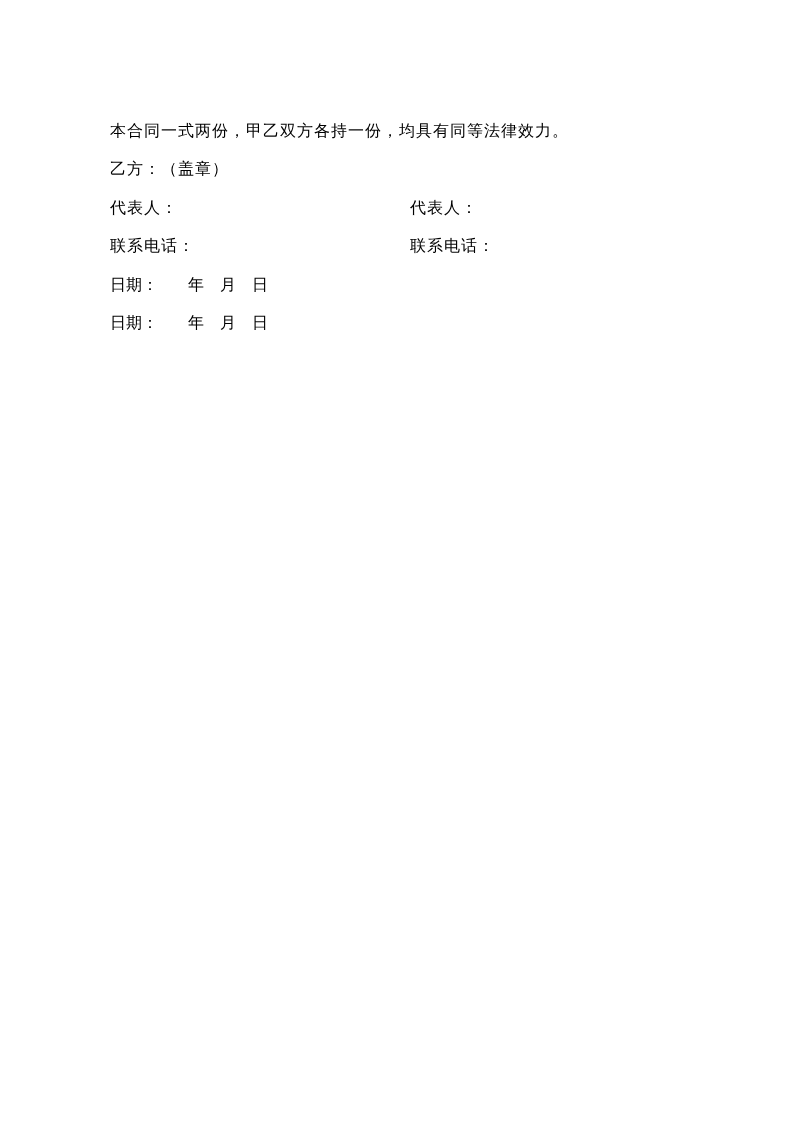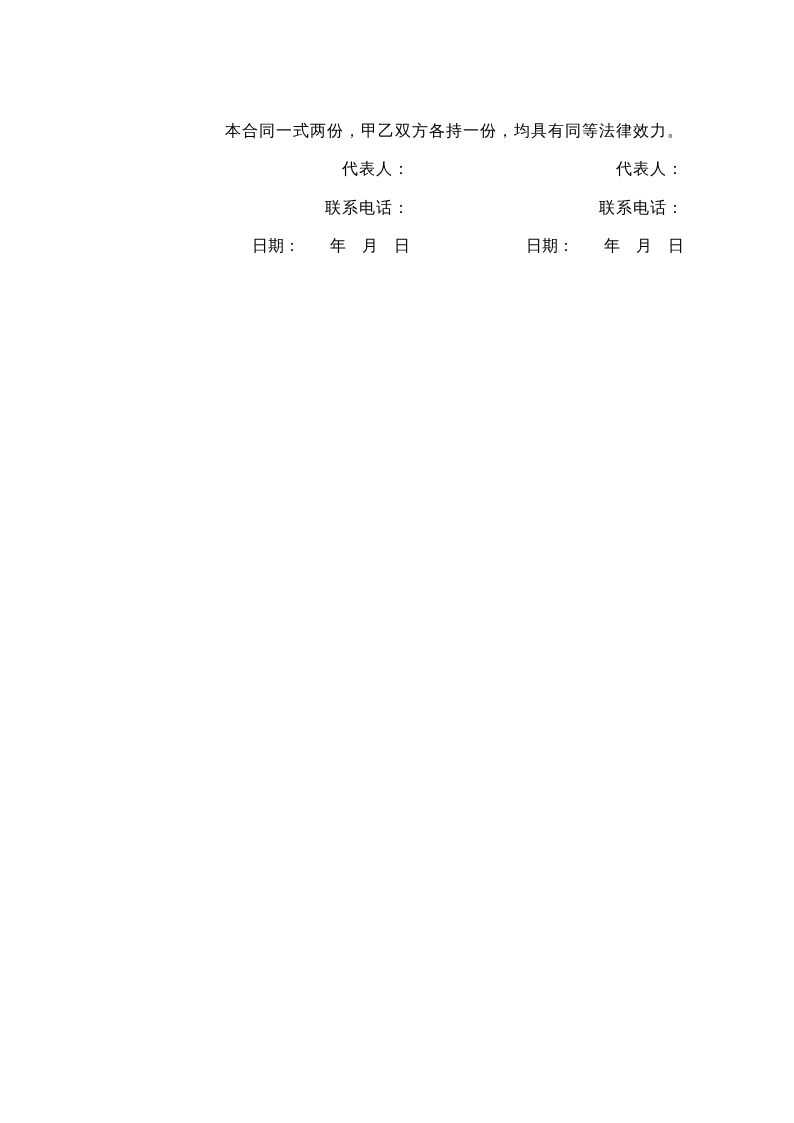--- a/index.html
+++ b/index.html
@@ -1,19 +1,18 @@
 <!DOCTYPE html>
 <html><head>
   <meta charset="utf-8">
   <style>
     * {
       margin: 0;
       padding: 0;
       box-sizing: border-box;
-      text-align: right;
     }
     body {
       width: 794px;
       height: 1123px;
       background: #ffffff;
       font-family: "SimSun", "宋体", serif;
       font-size: 16px;
       color: #000000;
       position: relative;
     }
@@ -31,32 +30,34 @@
     }
     .col-left {
       width: 300px;
       flex-shrink: 0;
     }
     .col-right {
       flex: 1;
     }
     .date-line {
       letter-spacing: 0;
+      flex-direction: column;
     }
     .date-spacer {
       display: inline-block;
     }
   </style>
 </head>
 <body>
 
 <div class="page-content">
   <div class="intro-line">本合同一式两份，甲乙双方各持一份，均具有同等法律效力。</div>
 
   <div class="signature-row">
+    <div class="col-right">乙方：（盖章）</div>
   </div>
 
   <div class="signature-row">
     <div class="col-left">代表人：</div>
     <div class="col-right">代表人：</div>
   </div>
 
   <div class="signature-row">
     <div class="col-left">联系电话：</div>
     <div class="col-right">联系电话：</div>

